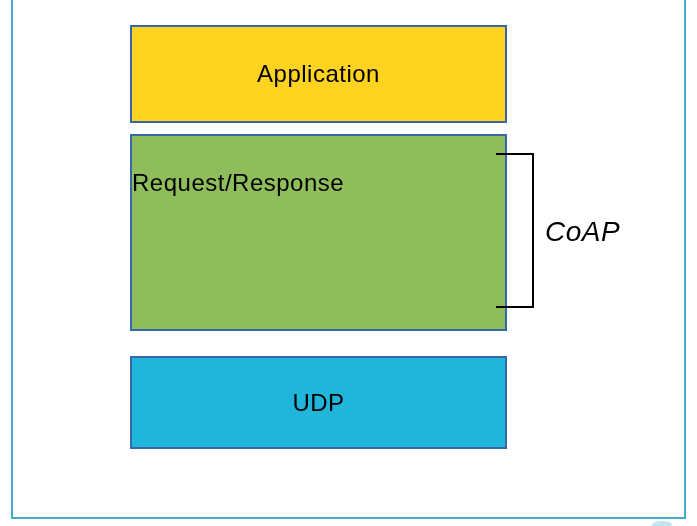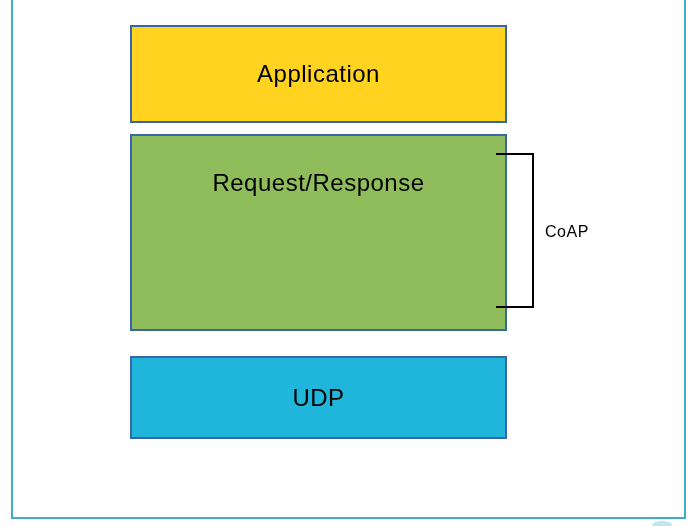--- a/index.html
+++ b/index.html
@@ -44,61 +44,62 @@
   }
   .box-application {
     top: 25px;
     height: 98px;
     background: var(--box-fill-yellow, #ffd320);
   }
   .box-coap-group {
     top: 134px;
     height: 197px;
     background: var(--box-fill-green, #90bd5c);
-    flex-direction: column;
+    flex-direction: row;
     align-items: stretch;
     justify-content: flex-start;
     padding: 0;
   }
   .coap-cell {
     display: flex;
     align-items: center;
     justify-content: center;
   }
   .cell-request-response {
     height: 94px;
   }
   .cell-messages {
     flex: 1;
     border-top: 2px solid var(--box-border, #3767a9);
   }
   .box-udp {
     top: 356px;
-    height: 83px;
+    height: 93px;
     background: var(--box-fill-cyan, #20b5db);
   }
   .coap-bracket {
     position: absolute;
     left: 496px;
     top: 153px;
     width: 38px;
     height: 155px;
     box-sizing: border-box;
     border-top: 2px solid var(--bracket-color, #000000);
     border-right: 2px solid var(--bracket-color, #000000);
     border-bottom: 2px solid var(--bracket-color, #000000);
   }
   .coap-label {
     position: absolute;
     left: 545px;
     top: 218px;
-    font-size: 16px;
+    font-size: 28px;
     letter-spacing: 0.5px;
     line-height: 28px;
     white-space: nowrap;
+    font-style: italic;
   }
   .corner-smudge {
     position: absolute;
     left: 652px;
     top: 521px;
     width: 20px;
     height: 7px;
     border-radius: 50%;
     background: #9fd8ea;
     opacity: 0.65;

